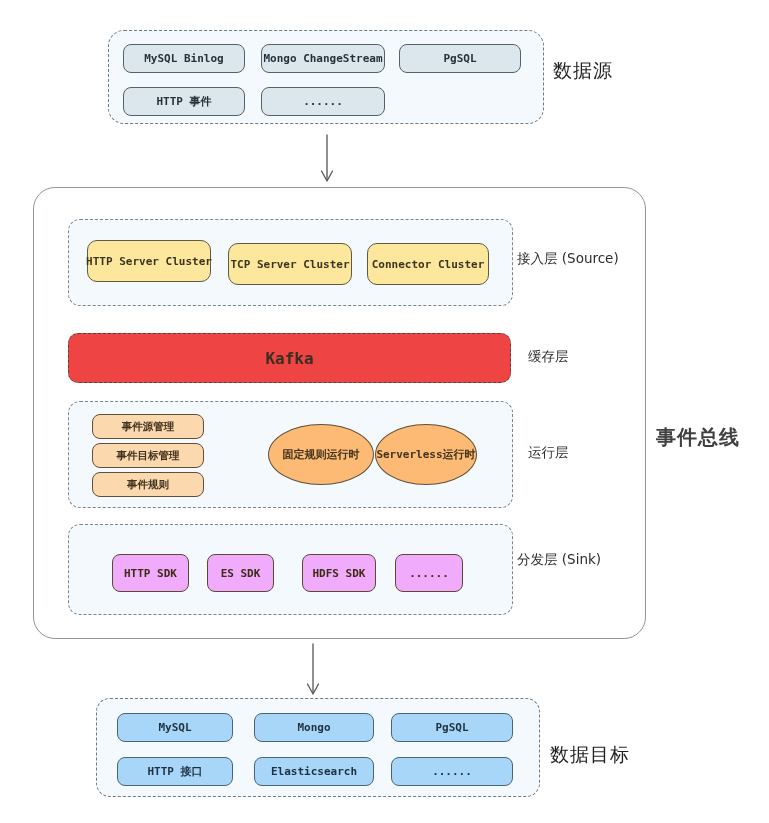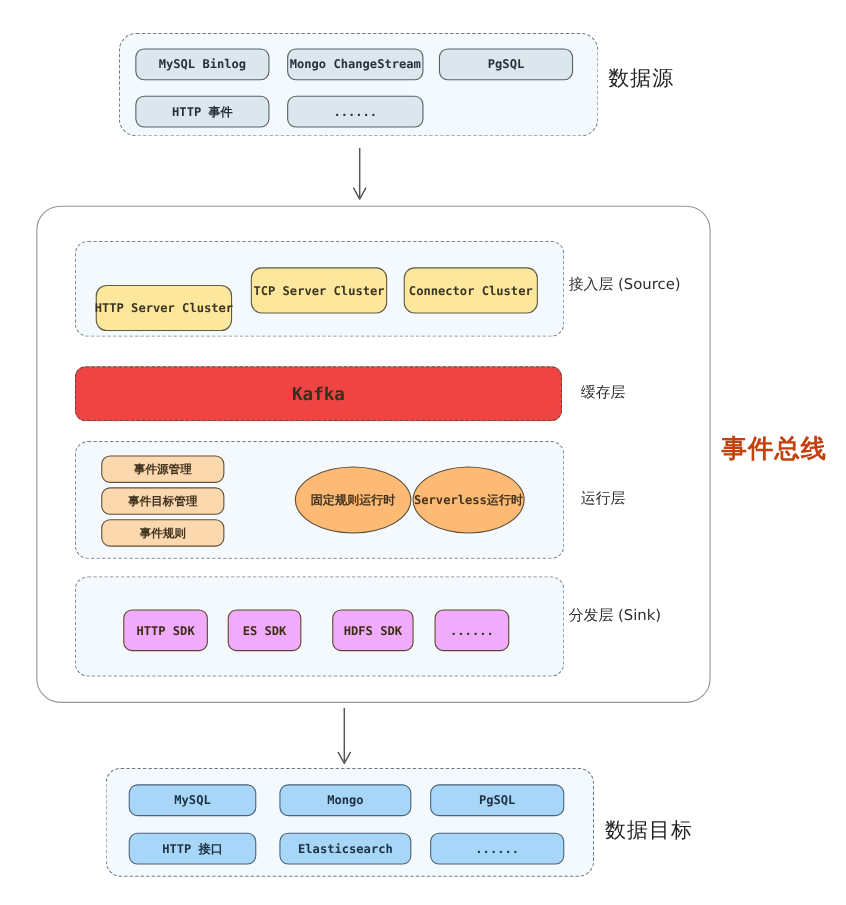--- a/index.html
+++ b/index.html
@@ -25,21 +25,21 @@
            font-size:11px;color:#41331f;font-family:"DejaVu Sans Mono","Liberation Mono",monospace;white-space:nowrap;}
 
   .bus{position:absolute;left:33px;top:187px;width:611px;height:450px;background:#ffffff;
        border:1.2px solid #8d969c;border-radius:22px;}
 
   .kafka{position:absolute;left:34px;top:145px;width:441px;height:48px;background:#ef4444;
          border:1.7px dashed #4b473c;border-radius:10px;display:flex;align-items:center;justify-content:center;
          font-family:"DejaVu Sans Mono","Liberation Mono",monospace;font-weight:700;font-size:16px;color:#35301f;}
 
   .side-label{position:absolute;font-size:19px;color:#1f1f1f;white-space:nowrap;letter-spacing:1px;}
-  .bus-label{position:absolute;font-size:23px;font-weight:600;color:#c2410c;white-space:nowrap;letter-spacing:1px;}
+  .bus-label{position:absolute;font-size:20px;font-weight:600;color:#404040;white-space:nowrap;letter-spacing:1px;margin-top:32px;}
   .layer-label{position:absolute;font-size:13.5px;color:#2d2d2d;white-space:nowrap;}
 
   .arrow{position:absolute;}
   .arrow path{stroke:#555;stroke-width:1.3;fill:none;stroke-linecap:round;stroke-linejoin:round;}
 </style>
 </head>
 <body>
 
 <div class="canvas">
 
@@ -53,21 +53,21 @@
   <div class="side-label" style="left:553px;top:58px;">数据源</div>
 
   <svg class="arrow" style="left:319px;top:134px;" width="16" height="50" viewBox="0 0 16 50">
     <path d="M8 1 V45"></path>
     <path d="M2.5 37 L8 47 L13.5 37"></path>
   </svg>
 
   <div class="bus">
 
     <div class="layer" style="left:34px;top:31px;width:443px;height:85px;">
-      <div class="node yellow" style="left:18px;top:39px;width:122px;">HTTP Server Cluster</div>
+      <div class="node yellow" style="left:18px;top:20px;width:122px;">HTTP Server Cluster</div>
       <div class="node yellow" style="left:159px;top:23px;width:122px;">TCP Server Cluster</div>
       <div class="node yellow" style="left:298px;top:23px;width:120px;">Connector Cluster</div>
     </div>
     <div class="layer-label" style="left:483px;top:62px;">接入层 (Source)</div>
 
     <div class="kafka">Kafka</div>
     <div class="layer-label" style="left:494px;top:160px;">缓存层</div>
 
     <div class="layer" style="left:34px;top:213px;width:443px;height:105px;">
       <div class="node peach" style="left:23px;top:41px;width:110px;">事件目标管理</div>

